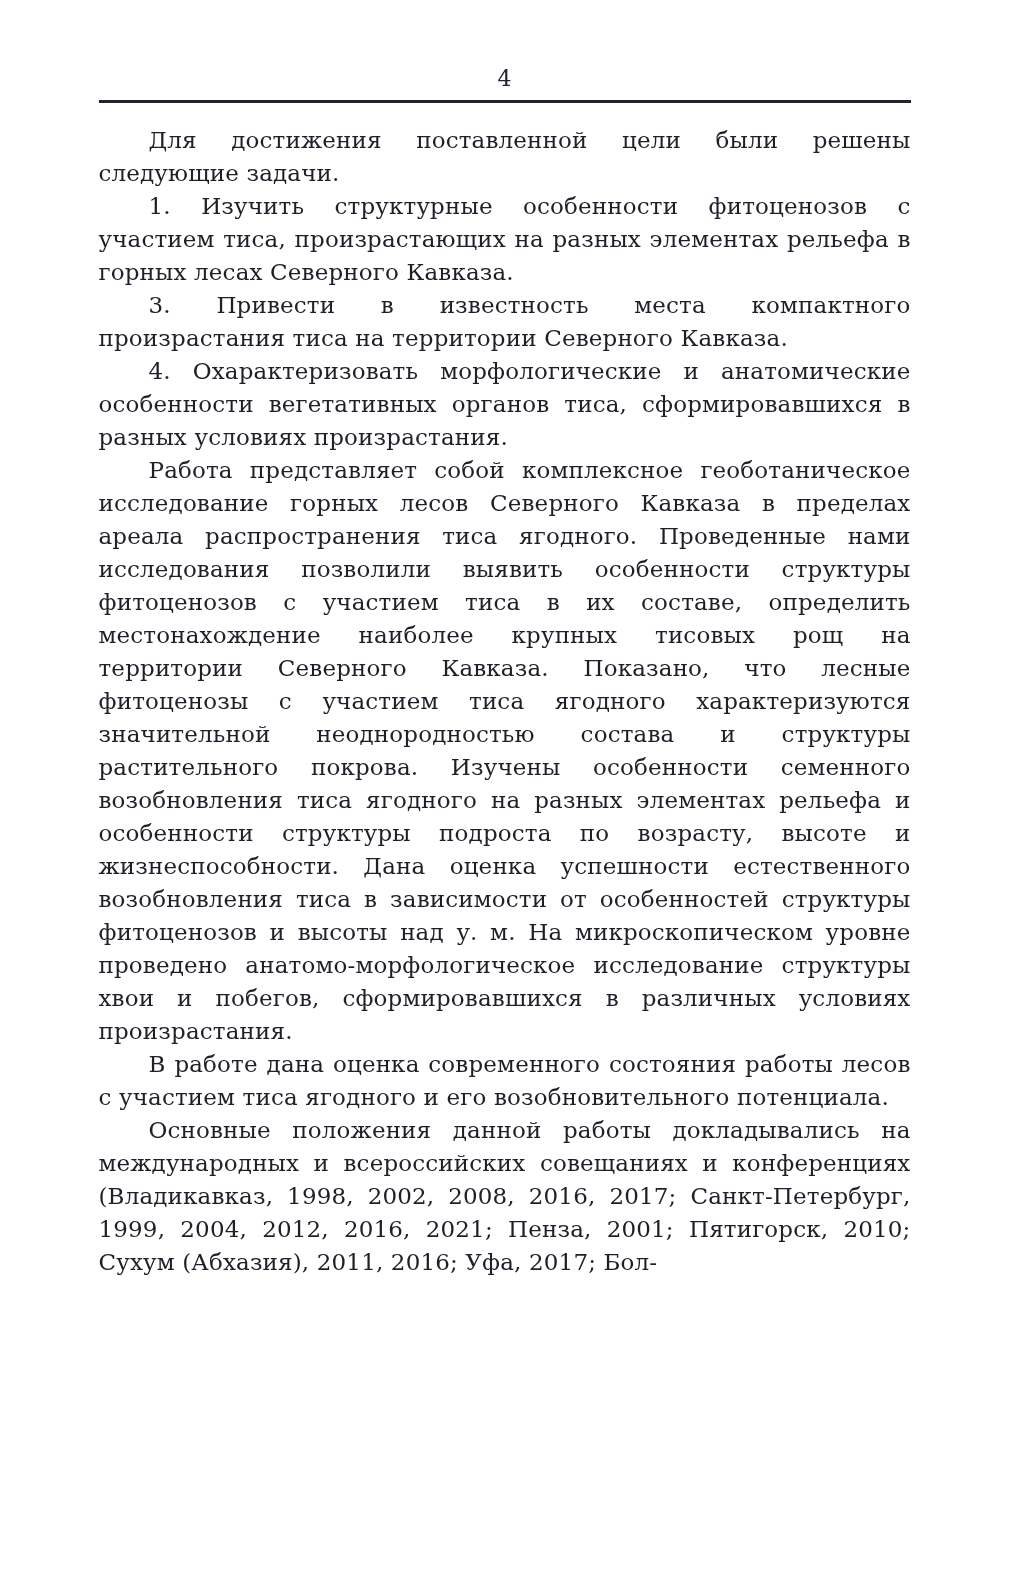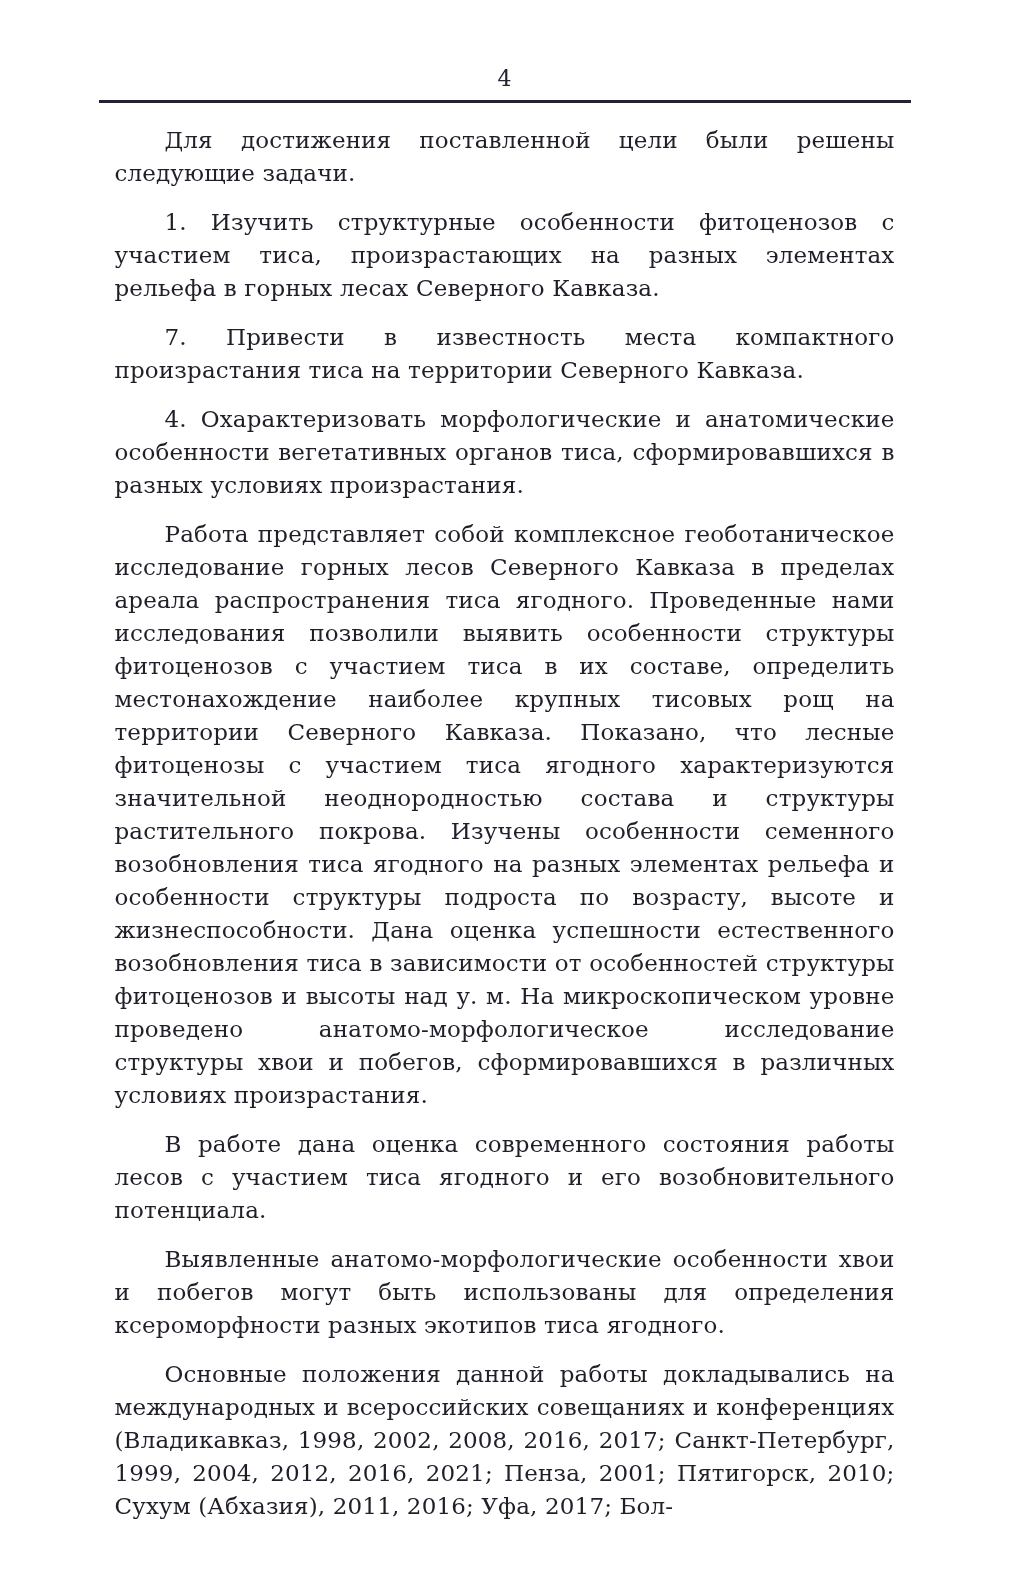--- a/index.html
+++ b/index.html
@@ -28,21 +28,21 @@
     line-height: 1;
     padding-bottom: 10px;
     color: #232230;
   }
   .rule {
     height: 3px;
     background: #232230;
     margin-bottom: 21px;
   }
   .body-text p {
-    margin: 16px;
+    margin: 0;
     font-size: 23px;
     line-height: 33px;
     text-align: justify;
     text-indent: 50px;
     letter-spacing: 0.15px;
     hyphens: auto;
     -webkit-hyphens: auto;
     overflow-wrap: break-word;
   }
 </style>
@@ -53,22 +53,21 @@
   <div class="content">
 
     <div class="header">
       <div class="page-number">4</div>
       <div class="rule"></div>
     </div>
 
     <div class="body-text">
       <p>Для достижения поставленной цели были решены следующие задачи.</p>
       <p>1. Изучить структурные особенности фитоценозов с участием тиса, произрастающих на разных элементах рельефа в горных лесах Северного Кавказа.</p>
-      <p>7. Привести в известность места компактного произрастания тиса на территории Северного Кавказа.</p>
+      <p>3. Привести в известность места компактного произрастания тиса на территории Северного Кавказа.</p>
       <p>4. Охарактеризовать морфологические и анатомические особенности вегетативных органов тиса, сформировавшихся в разных условиях произрастания.</p>
       <p>Работа представляет собой комплексное геоботаническое исследование горных лесов Северного Кавказа в пределах ареала распространения тиса ягодного. Проведенные нами исследования позволили выявить особенности структуры фитоценозов с участием тиса в их составе, определить местонахождение наиболее крупных тисовых рощ на территории Северного Кавказа. Показано, что лесные фитоценозы с участием тиса ягодного характеризуются значительной неоднородностью состава и структуры растительного покрова. Изучены особенности семенного возобновления тиса ягодного на разных элементах рельефа и особенности структуры подроста по возрасту, высоте и жизнеспособности. Дана оценка успешности естественного возобновления тиса в зависимости от особенностей структуры фитоценозов и высоты над у. м. На микроскопическом уровне проведено анатомо-морфологическое исследование структуры хвои и побегов, сформировавшихся в различных условиях произрастания.</p>
       <p>В работе дана оценка современного состояния работы лесов с участием тиса ягодного и его возобновительного потенциала.</p>
-      <p>Выявленные анатомо-морфологические особенности хвои и побегов могут быть использованы для определения ксероморфности разных экотипов тиса ягодного.</p>
       <p>Основные положения данной работы докладывались на международных и всероссийских совещаниях и конференциях (Владикавказ, 1998, 2002, 2008, 2016, 2017; Санкт-Петербург, 1999, 2004, 2012, 2016, 2021; Пенза, 2001; Пятигорск, 2010; Сухум (Абхазия), 2011, 2016; Уфа, 2017; Бол-</p>
     </div>
 
   </div>
 </div>
 
 </body></html>

